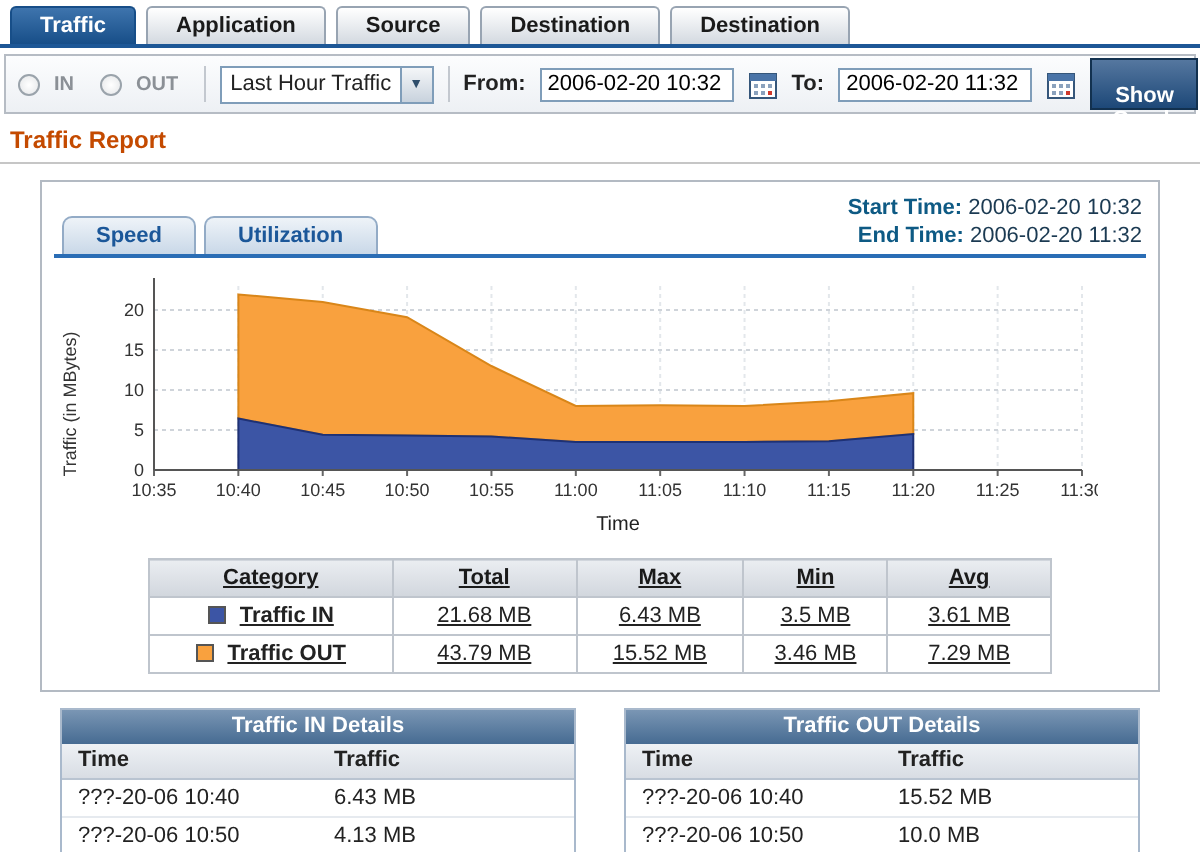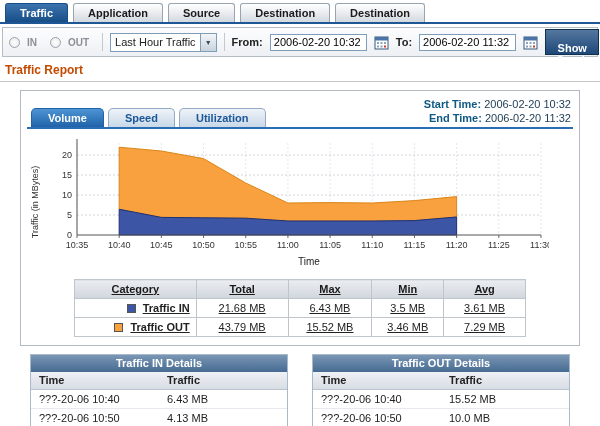--- a/index.html
+++ b/index.html
@@ -63,21 +63,21 @@
   .ylab { width:16px; position:relative; flex:none; }
   .ylab span { position:absolute; top:50%; left:50%; transform:translate(-50%,-50%) rotate(-90deg);
     white-space:nowrap; font-size:9px; color:#333; }
   #chart-svg { display:block; }
 
   
   .sumtable { width:452px; margin:10px auto 0; border-collapse:collapse; font-size:11px; }
   .sumtable th, .sumtable td { border:1px solid #bfc5cd; height:19px; padding:0 6px;text-decoration:underline; }
   .sumtable th { background:linear-gradient(#eaedf1,#d1d6dd); font-weight:bold; text-align:center; color:#1a1a1a; }
   .sumtable td { text-align:center; background:#fff; }
-  .sumtable td.cat { text-align:right; font-weight:bold; }
+  .sumtable td.cat { text-align:center; font-weight:bold; }
   .swatch { display:inline-block; width:9px; height:9px; border:1px solid #555; margin-right:7px; vertical-align:-1px; }
 
   
   .details { display:flex; gap:24px; margin:8px 30px 0; }
   .dtable { width:266px; border:1px solid #a9b9cc; background:#fff; }
   .dtitle { background:linear-gradient(#7a96b4,#466b92); color:#fff; font-weight:bold; text-align:center; padding:2px 0 3px; font-size:11px; }
   .dhead { display:flex; background:linear-gradient(#eef1f5,#d8dde4); font-weight:bold; border-bottom:1px solid #b9c4d1; }
   .dhead > div { padding:2px 8px 3px; }
   .drow { display:flex; border-bottom:1px solid #e6eaef; }
   .drow > div { padding:3px 8px; }
@@ -135,21 +135,20 @@
   </svg>
 
   <button class="showgraph">Show Graph</button>
 </div>
 
 <div class="report-title">Traffic Report</div>
 
 <div class="panel">
   <div class="panel-top">
     <div class="ptabs">
-      <div class="ptab active">Volume</div>
       <div class="ptab">Speed</div>
       <div class="ptab">Utilization</div>
     </div>
     <div class="times">
       <div><span class="lbl">Start Time:</span>
         <span class="val">2006-02-20 10:32</span></div>
       <div><span class="lbl">End Time:</span>
         <span class="val">2006-02-20 11:32</span></div>
     </div>
   </div>

